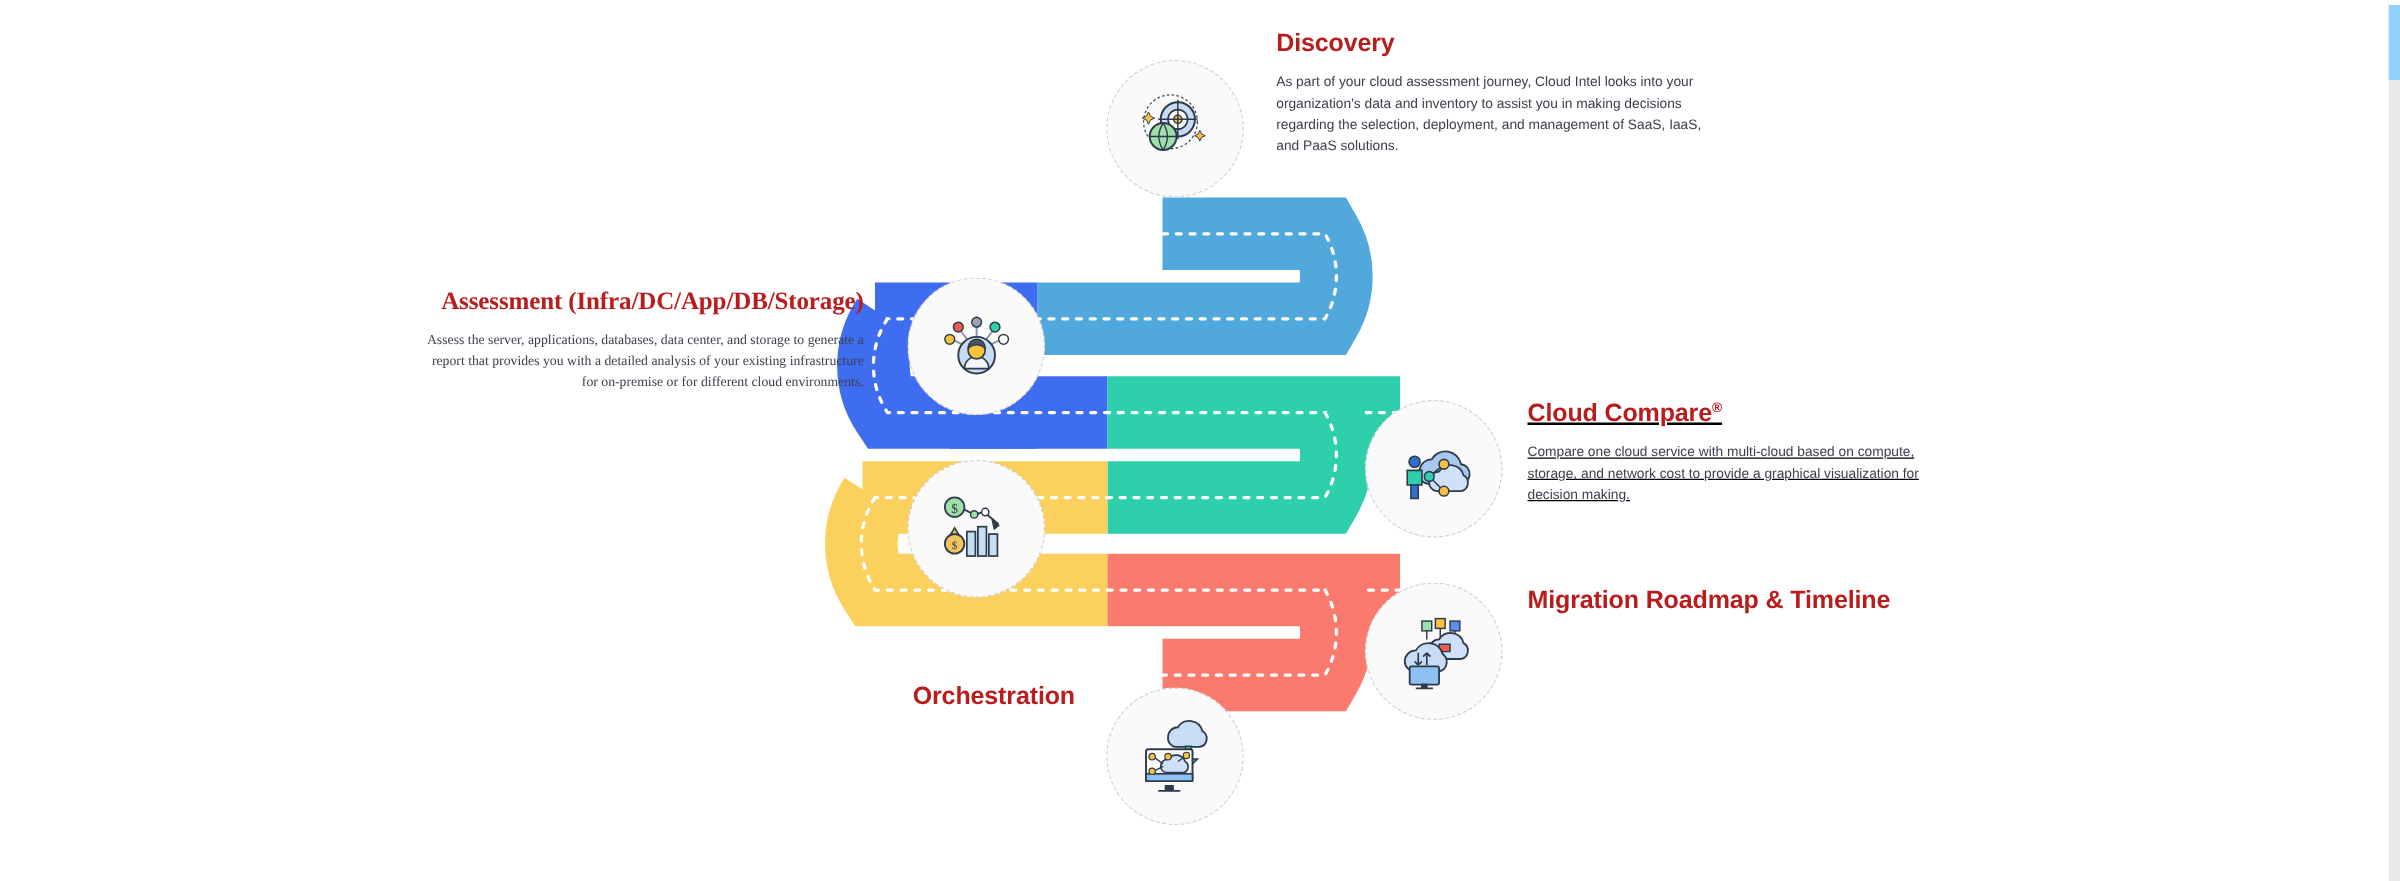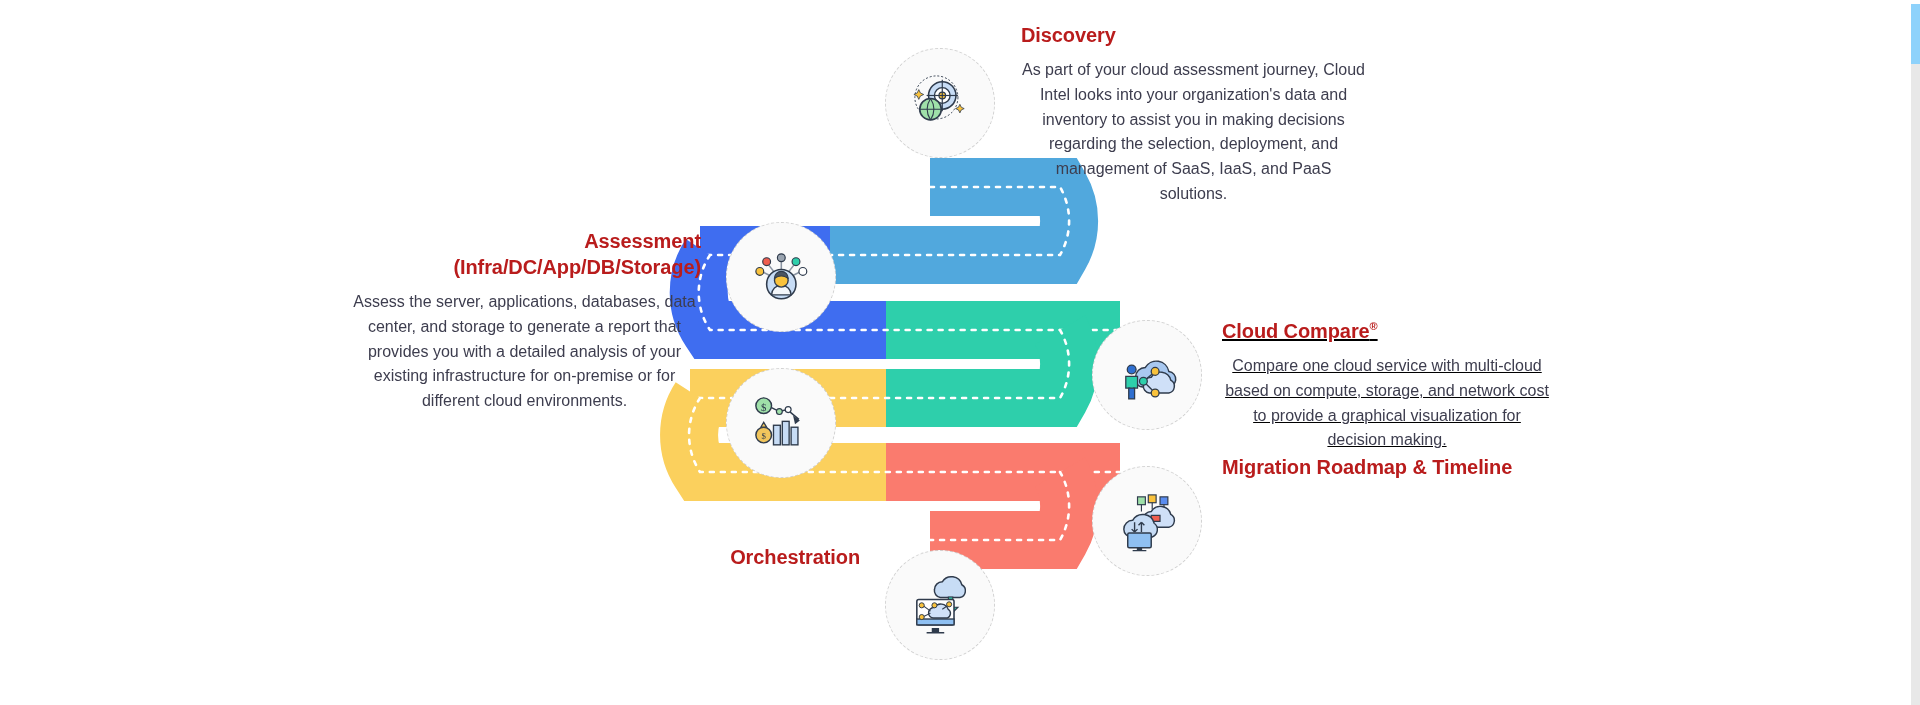--- a/index.html
+++ b/index.html
@@ -44,24 +44,23 @@
   .block .title {
     font-size: 20px;
     font-weight: bold;
     color: #b91c1c;
     line-height: 1.3;
     margin-bottom: 10px;
     letter-spacing: -0.1px;
   }
   .block .title sup { font-size: 11px; vertical-align: super; font-weight: bold; }
   .block .body {
-    font-size: 16px;
+    font-size: 11px;
     line-height: 1.55;
     color: #3d3d4e;
-    text-align: center;
   }
   .block.right { text-align: left; }
   .block.left  { text-align: right; }
 
   
   #scrollbar-track {
     position: absolute;
     top: 0; right: 0;
     width: 9px; height: 705px;
     background: #e8e8e8;
@@ -203,36 +202,36 @@
       <circle cx="26" cy="32" r="2.6" fill="#f9c23c" stroke="#2f3b4c" stroke-width="1"></circle>
       <path d="M24 56 h6 v4 h-6z M18 60 h18" stroke="#2f3b4c" stroke-width="1.5" fill="#2f3b4c"></path>
     </svg>
   </div>
 
   <div class="block right" style="left:1021px; top:22px; width:345px;">
     <div class="title">Discovery</div>
     <div class="body">As part of your cloud assessment journey, Cloud Intel looks into your organization's data and inventory to assist you in making decisions regarding the selection, deployment, and management of SaaS, IaaS, and PaaS solutions.</div>
   </div>
 
-  <div class="block left" style="left:348px; top:228px; width:353px;">
+  <div class="block left" style="left:338px; top:228px; width:353px;font-family:Liberation Serif, serif;">
     <div class="title">Assessment (Infra/DC/App/DB/Storage)</div>
     <div class="body">Assess the server, applications, databases, data center, and storage to generate a report that provides you with a detailed analysis of your existing infrastructure for on-premise or for different cloud environments.</div>
   </div>
 
   <div class="block right" style="left:1222px; top:318px; width:330px;text-decoration:underline;">
     <div class="title">
       <span>Cloud Compare</span><sup>®</sup>
     </div>
     <div class="body">Compare one cloud service with multi-cloud based on compute, storage, and network cost to provide a graphical visualization for decision making.</div>
   </div>
 
   <div class="block left" style="left:340px; top:386px; width:353px;">
   </div>
 
-  <div class="block right" style="left:1222px; top:454px; width:330px;">
+  <div class="block right" style="left:1222px; top:467px; width:330px;">
     <div class="title">Migration Roadmap &amp; Timeline</div>
   </div>
 
   <div class="block left" style="left:500px; top:544px; width:360px;">
     <div class="title">Orchestration</div>
   </div>
 
   <div id="scrollbar-track"></div>
   <div id="scrollbar-thumb"></div>
   <div id="scroll-up-cap"></div>

